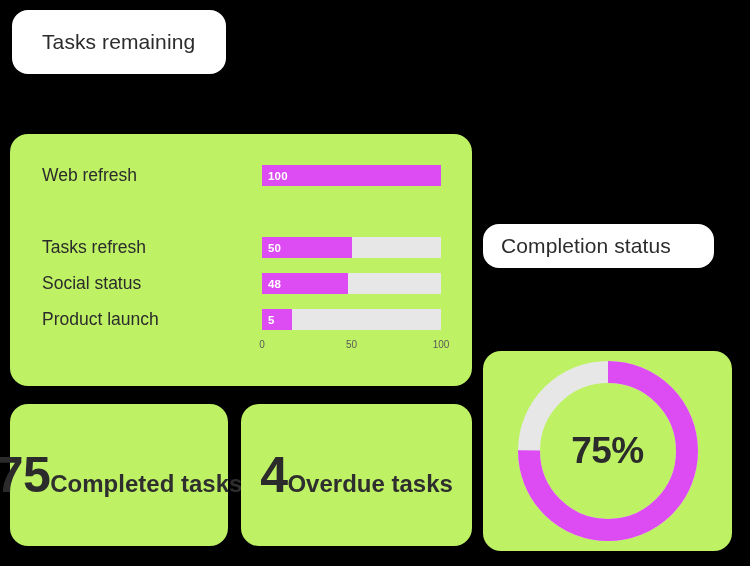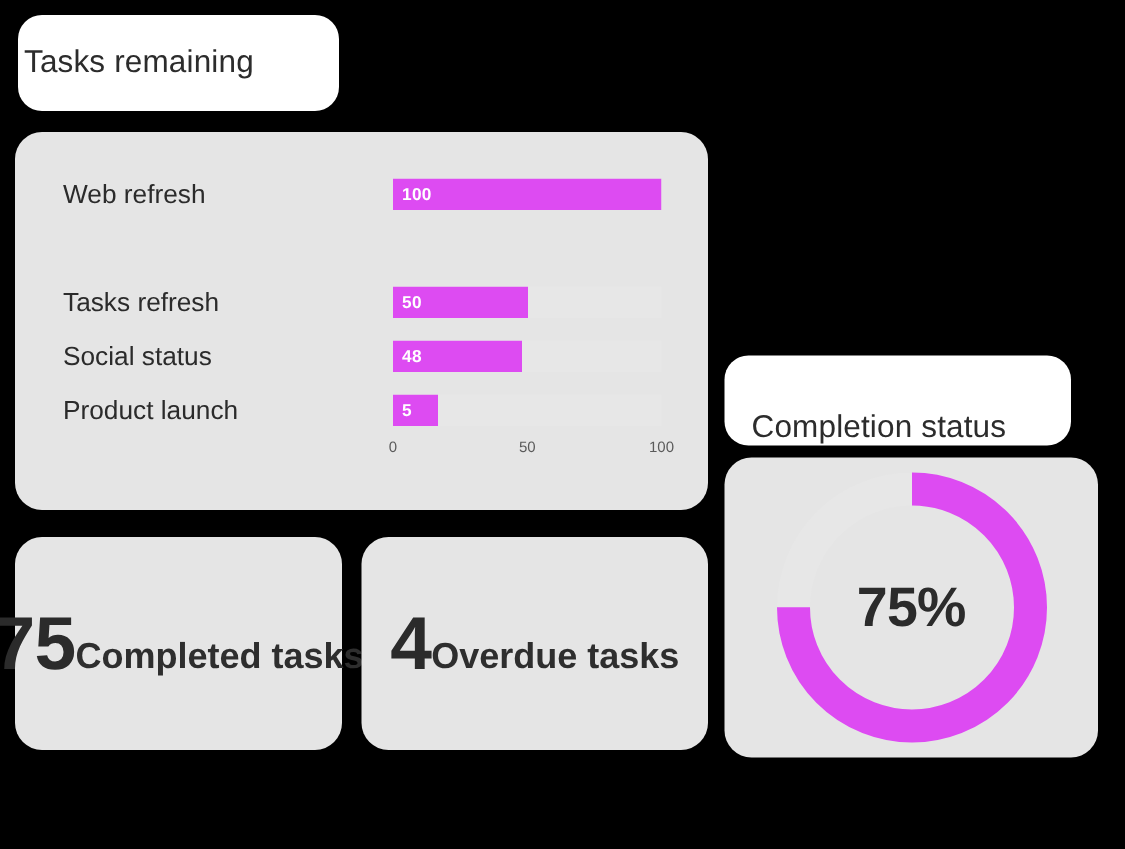--- a/index.html
+++ b/index.html
@@ -21,22 +21,23 @@
   .stage {
     position: absolute;
     left: 0; top: 0;
     width: 750px;
     height: 566px;
   }
 
   
   .card {
     position: absolute;
-    background: #e5e5e5;
+    background: #bef264;
     border-radius: 18px;
+    margin-top: 46px;
   }
 
   .pill {
     position: absolute;
     background: #ffffff;
     border-radius: 16px;
     display: flex;
     align-items: center;
   }
 
@@ -47,21 +48,21 @@
     letter-spacing: 0.1px;
     white-space: nowrap;
   }
 
   
   #tasks-remaining-pill {
     left: 12px;
     top: 10px;
     width: 214px;
     height: 64px;
-    padding-left: 4px;
+    padding-left: 30px;
   }
 
   
   #bar-chart-card {
     left: 10px;
     top: 88px;
     width: 462px;
     height: 252px;
   }
 
@@ -172,25 +173,24 @@
     margin-top: 17px;
     font-size: 24px;
     color: #2e2e2e;
     font-weight: 700;
     white-space: nowrap;
   }
 
   
   #completion-status-pill {
     left: 483px;
-    top: 237px;
+    top: 224px;
     width: 231px;
-    height: 60px;
+    height: 44px;
     padding-left: 18px;
-    align-items: flex-end;
   }
 
   #donut-card {
     left: 483px;
     top: 305px;
     width: 249px;
     height: 200px;
   }
 
   .donut-wrap {

